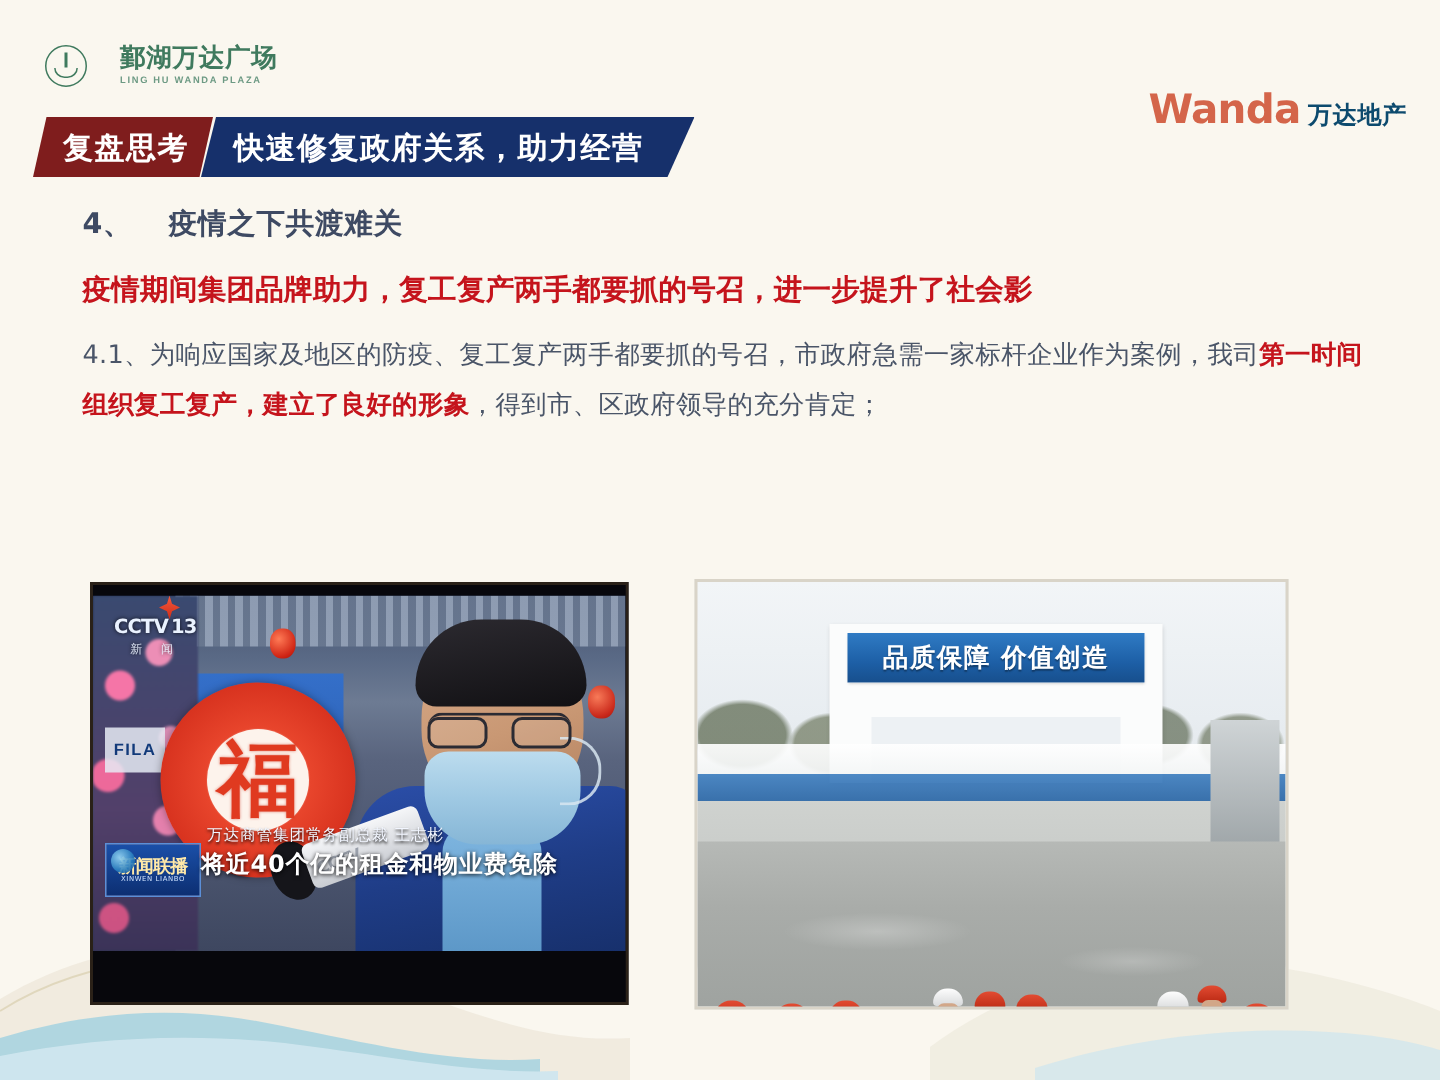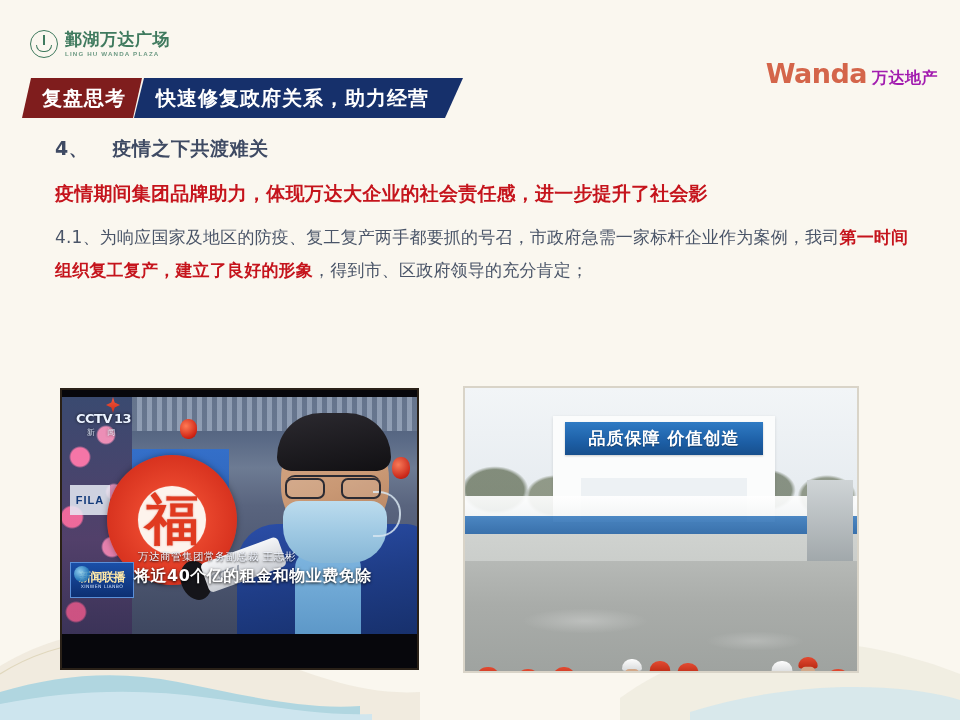--- a/index.html
+++ b/index.html
@@ -33,21 +33,21 @@
     z-index: 0;
   }
 
   
   .logo-left {
     position: absolute;
     left: 30px;
     top: 30px;
     display: flex;
     align-items: center;
-    gap: 7px;
+    gap: 22px;
     z-index: 5;
   }
   .logo-mark {
     width: 26px;
     height: 26px;
     border: 1.6px solid #3f7a5e;
     border-radius: 50%;
     position: relative;
     flex: none;
   }
@@ -106,21 +106,21 @@
   .wanda-en {
     font-size: 27px;
     font-weight: bold;
     color: #d4654a;
     letter-spacing: -0.5px;
     font-family: "DejaVu Sans", "Liberation Sans", sans-serif;
   }
   .wanda-cn {
     font-size: 16px;
     font-weight: bold;
-    color: #a21caf;
+    color: #0c4a6e;
     letter-spacing: 0.5px;
     font-family: "DejaVu Sans", "Liberation Sans", sans-serif;
   }
 
   
   .banner {
     position: absolute;
     left: 22px;
     top: 78px;
     height: 40px;
@@ -669,21 +669,21 @@
   </div>
 
   <div class="content">
     <div class="heading-4">
       <span>4、</span>
       <span style="display:inline-block;width:10px"></span>
       <span>疫情之下共渡难关</span>
     </div>
 
     <div class="red-lead">
-      <div>疫情期间集团品牌助力，体现万达大企业的社会责任感，进一步提升了社会影</div>
+      <div>疫情期间集团品牌助力，复工复产两手都要抓的号召，进一步提升了社会影</div>
     </div>
 
     <div class="para-41">
       <span>4.1、</span><span>为响应国家及地区的防疫、复工复产两手都要抓的号召，市政府急需一家标杆企业作为案例，我司</span><span class="hl">第一时间组织复工复产，建立了良好的形象</span><span>，得到市、区政府领导的充分肯定；</span>
     </div>
   </div>
 
   <div class="photo-left">
     <div class="tv">
       <div class="tv-inner">

